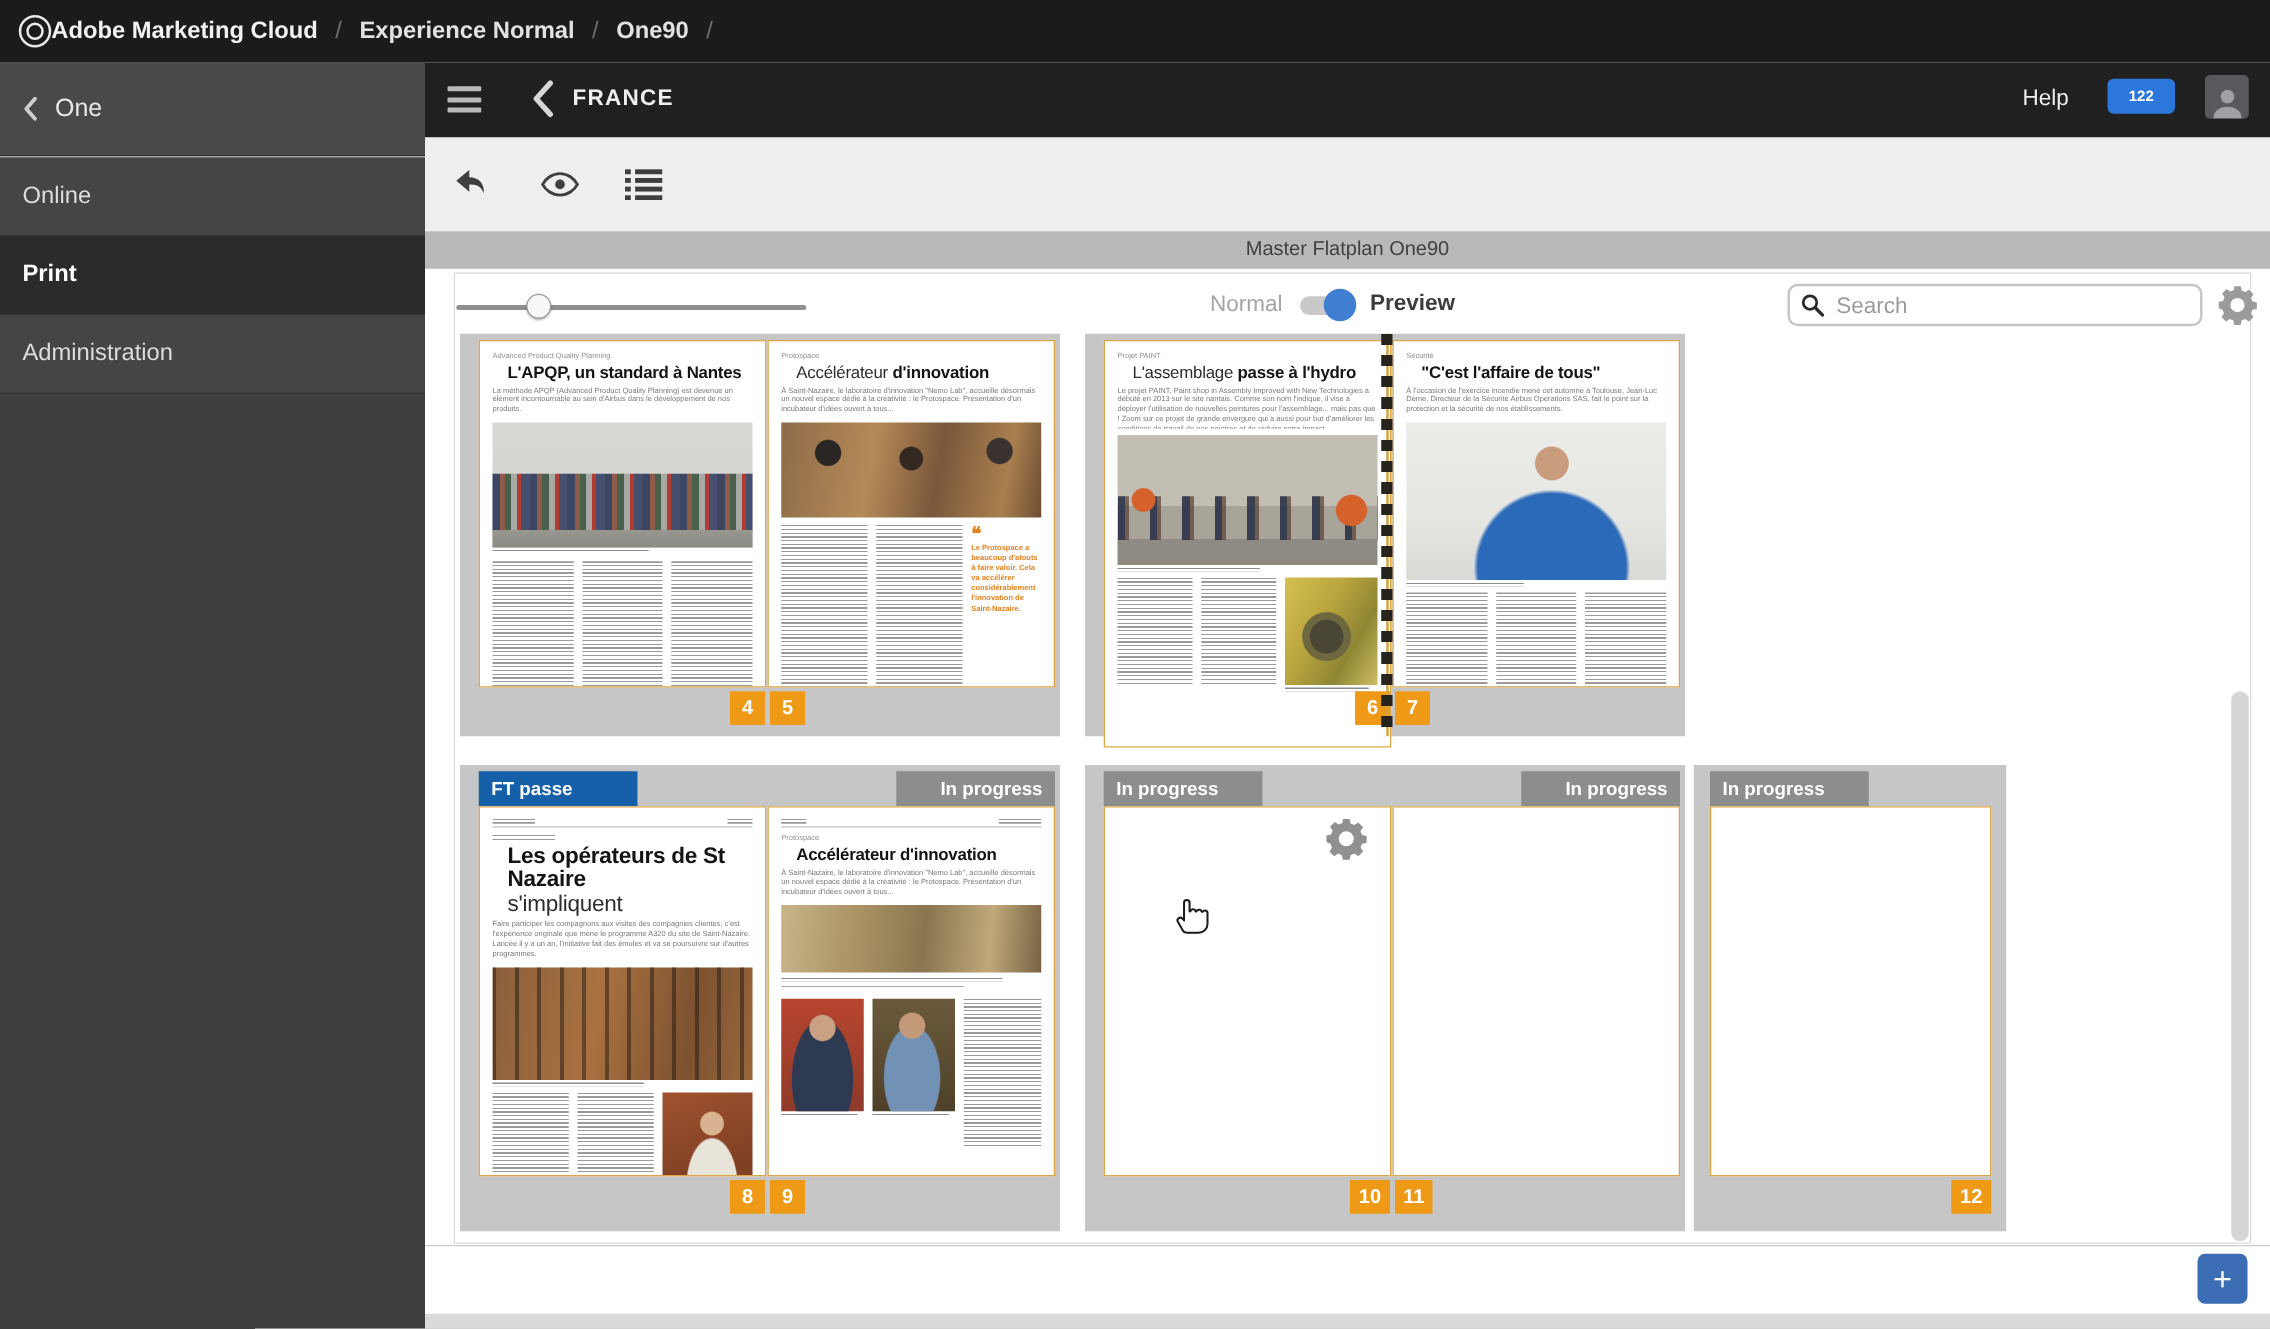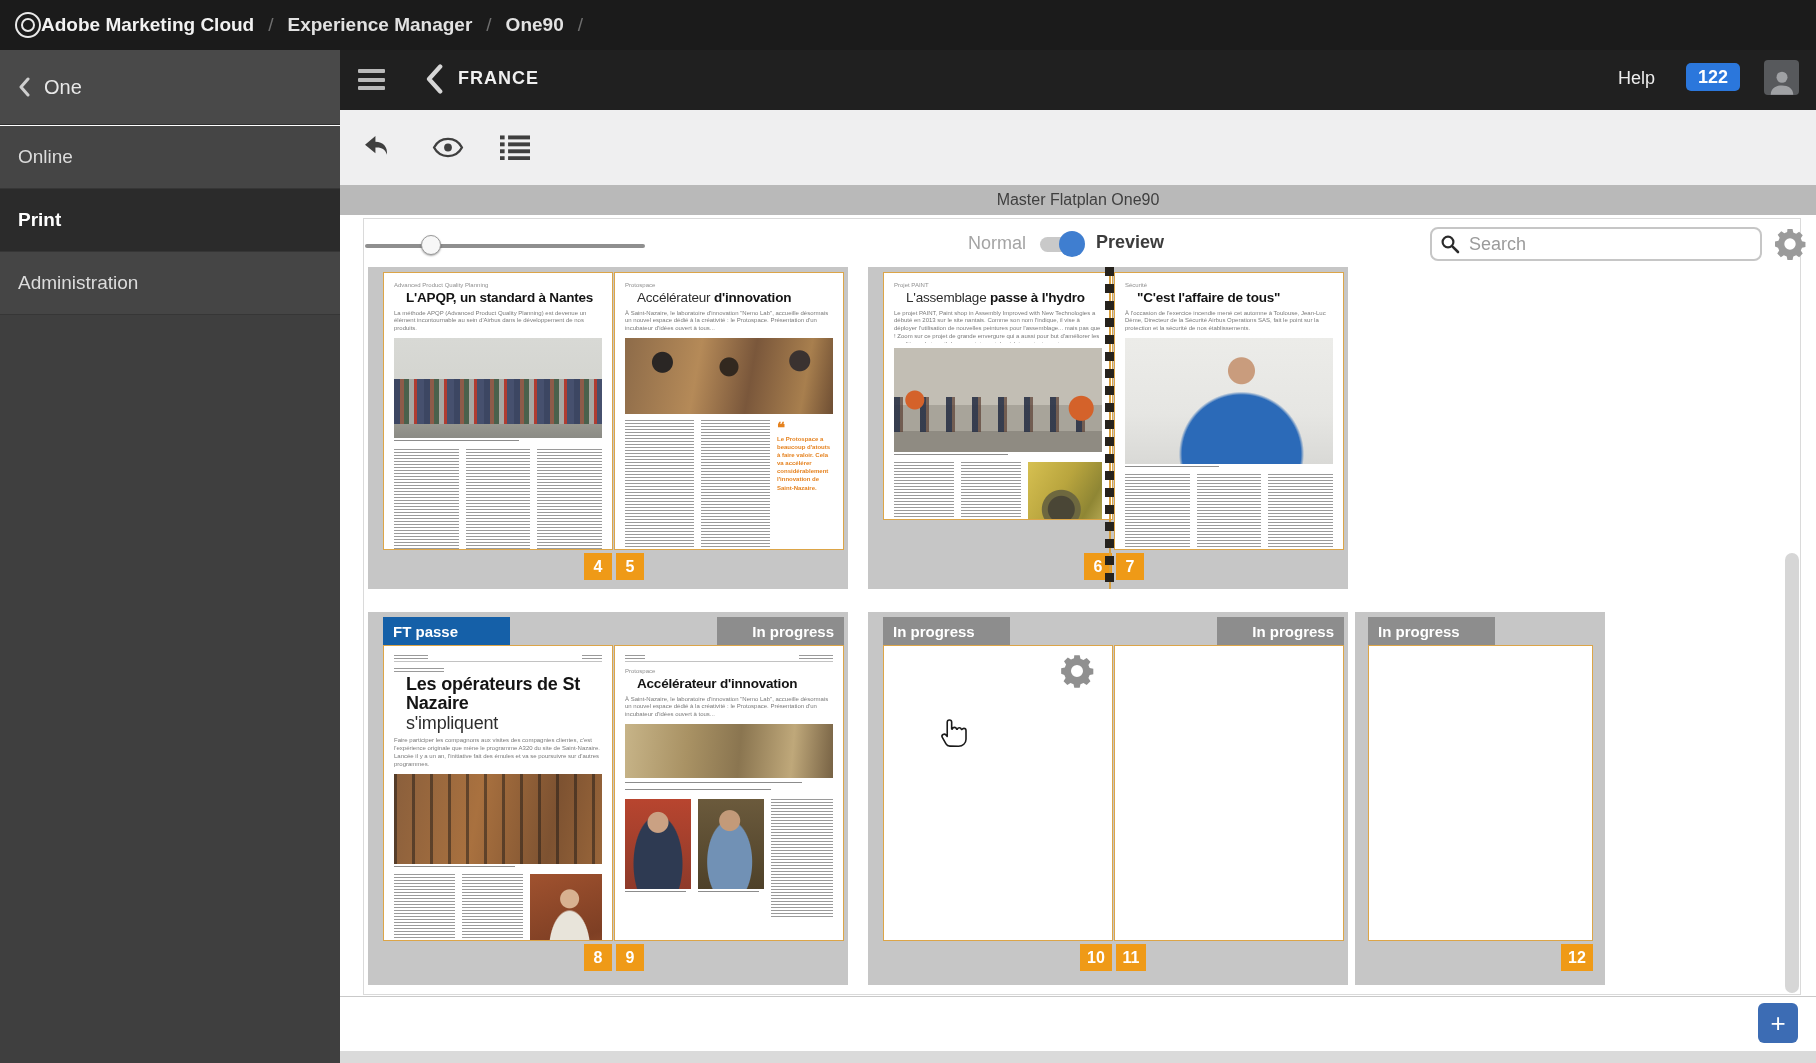--- a/index.html
+++ b/index.html
@@ -17,21 +17,21 @@
   
   .appbar{position:absolute;left:0;top:50px;width:1816px;height:60px;background:#202020;}
   .side-head{position:absolute;left:0;top:50px;width:340px;height:75px;background:#494949;border-bottom:1px solid #2e2e2e;display:flex;align-items:center;}
   .side-head .chev{margin-left:18px;}
   .side-head .one{color:#e8e8e8;font-size:20px;margin-left:14px;}
   .hamburger{position:absolute;left:358px;top:69px;width:27px;height:21px;display:flex;flex-direction:column;justify-content:space-between;cursor:pointer;}
   .hamburger i{display:block;height:4px;background:#b9b9b9;border-radius:1px;}
   .backchev{position:absolute;left:424px;top:64px;width:20px;height:30px;}
   .apptitle{position:absolute;left:458px;top:68px;color:#efefef;font-size:18px;font-weight:bold;letter-spacing:1px;}
   .help{position:absolute;left:1618px;top:68px;color:#ededed;font-size:18px;cursor:pointer;}
-  .notif{position:absolute;left:1686px;top:63px;width:54px;height:28px;background:#2b77dc;border-radius:5px;color:#fff;font-size:18px;font-weight:bold;display:flex;align-items:center;justify-content:center;cursor:pointer;}
+  .notif{position:absolute;left:1686px;top:63px;width:54px;height:28px;background:#2b77dc;border-radius:5px;color:#fff;font-size:12px;font-weight:bold;display:flex;align-items:center;justify-content:center;cursor:pointer;}
   .avatar{position:absolute;left:1764px;top:60px;width:35px;height:35px;background:#57595c;border-radius:4px;display:flex;align-items:flex-end;justify-content:center;overflow:hidden;cursor:pointer;}
 
   
   .sidebar{position:absolute;left:0;top:126px;width:340px;height:937px;background:#3f3f3f;}
   .nav-item{height:63px;display:flex;align-items:center;padding-left:18px;font-size:19px;color:#dcdcdc;background:#454545;border-bottom:1px solid #363636;cursor:pointer;}
   .nav-item.active{background:#2b2b2b;color:#fff;font-weight:bold;}
 
   
   .toolbar{position:absolute;left:340px;top:110px;width:1476px;height:75px;background:#efeff0;}
   .tbtn{position:absolute;top:128px;width:38px;height:38px;display:flex;align-items:center;justify-content:center;cursor:pointer;}
@@ -130,21 +130,21 @@
 </style>
 </head>
 <body>
 
 <div class="screen">
 
   <div class="topbar">
     <span class="logo"></span>
     <span class="brand">Adobe Marketing Cloud</span>
     <span class="crumb-sep">/</span>
-    <span class="crumb">Experience Manager</span>
+    <span class="crumb">Experience Normal</span>
     <span class="crumb-sep">/</span>
     <span class="crumb">One90</span>
     <span class="crumb-sep">/</span>
   </div>
 
   <div class="appbar"></div>
   <div class="side-head">
     <svg class="chev" width="12" height="20" viewBox="0 0 12 20">
         <path d="M10 2 L3 10 l7 8" fill="none" stroke="#cfcfcf" stroke-width="3" stroke-linecap="round" stroke-linejoin="round"></path>
       </svg>
@@ -255,21 +255,21 @@
           <div class="qmark">❝</div>
           <div class="qtext">Le Protospace a beaucoup d'atouts à faire valoir. Cela va accélérer considérablement l'innovation de Saint-Nazaire.</div>
         </div>
       </div>
     </div>
     <div class="numbadge" style="left:216px;top:286px;width:28px;height:27px;">4</div>
     <div class="numbadge" style="left:248px;top:286px;width:28px;height:27px;">5</div>
   </div>
 
   <div class="card" style="left:868px;top:267px;width:480px;height:322px;">
-    <div class="page" style="left:15px;top:5px;width:230px;height:248px;">
+    <div class="page" style="left:15px;top:5px;width:230px;height:326px;">
       <div class="kicker">Projet PAINT</div>
       <div class="hl"><span class="lt">L'assemblage </span><span>passe à l'hydro</span></div>
       <div class="lede" style="height:33px;overflow:hidden;">Le projet PAINT, Paint shop in Assembly Improved with New Technologies a débuté en 2013 sur le site nantais. Comme son nom l'indique, il vise à déployer l'utilisation de nouvelles peintures pour l'assemblage... mais pas que ! Zoom sur ce projet de grande envergure qui a aussi pour but d'améliorer les conditions de travail de nos peintres et de réduire notre impact environnemental.</div>
       <div class="photo p6"></div>
       <div class="cap" style="width:55%"></div>
       <div class="cols" style="margin-top:5px;height:86px;">
         <div class="col greek"></div>
         <div class="col greek"></div>
         <div class="col" style="flex:none;width:74px;">
           <div class="photo p6b"></div>

